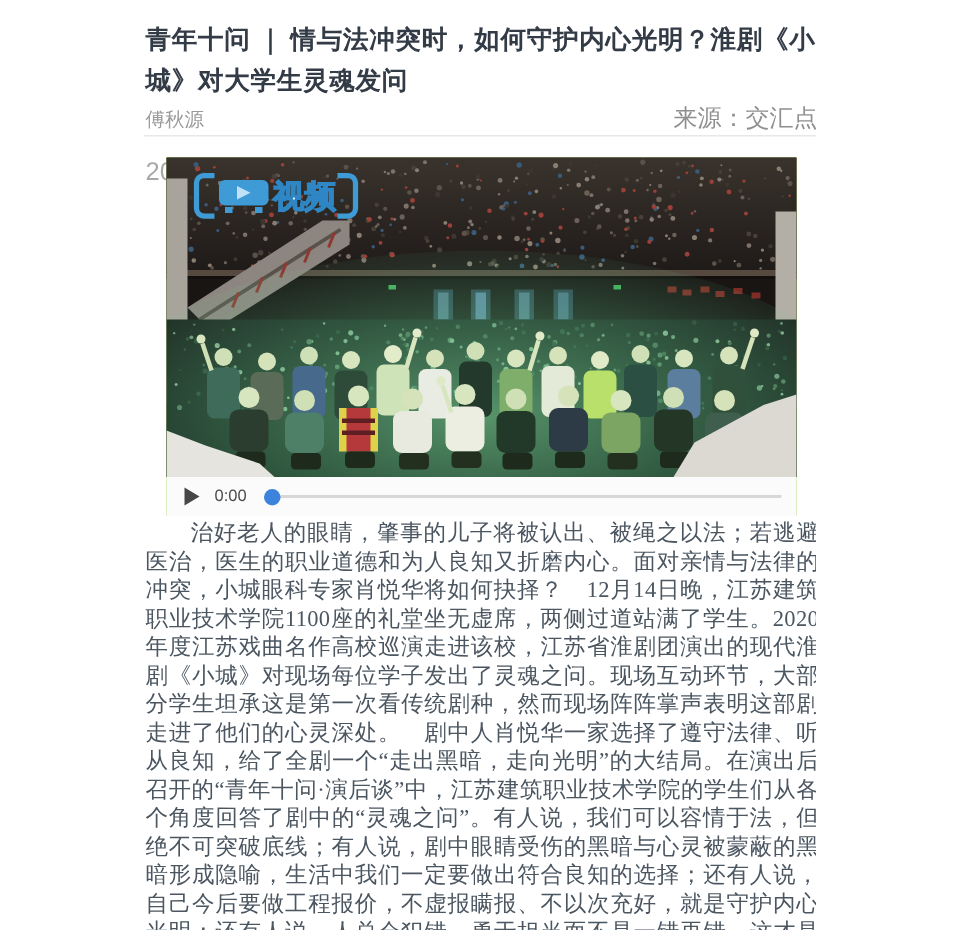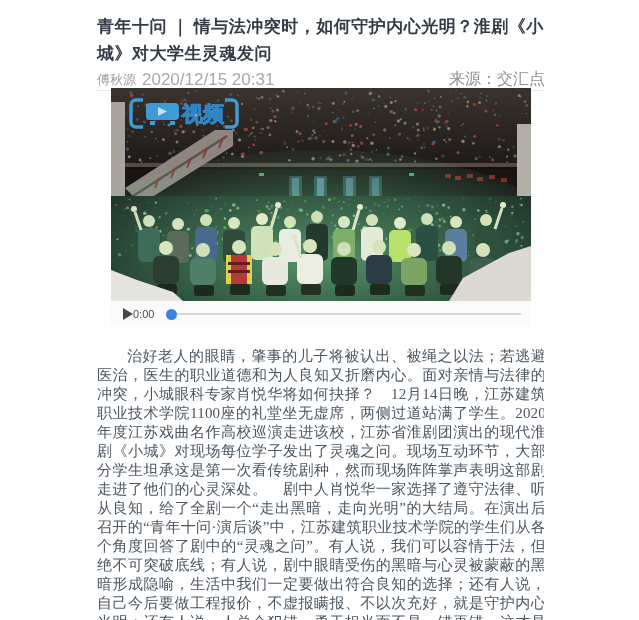--- a/index.html
+++ b/index.html
@@ -13,40 +13,40 @@
   .article-title {
     position:absolute; top:13px; left:1px; width:448px;
     font-size:17px; font-weight:bold; line-height:27px; color:#333b46;
     letter-spacing:0.5px;
   }
   .byline-row {
     position:absolute; top:69px; left:1px; width:448px; height:18px;
     display:flex; justify-content:space-between; align-items:baseline;
     font-family:"Liberation Sans","DejaVu Sans",sans-serif;
   }
-  .byline-left { display:flex; align-items:center; gap:6px; }
+  .byline-left { display:flex; align-items:flex-start; gap:16px;flex-direction:column; }
   .author-name { font-size:13px; color:#9b9b9b; }
   .publish-time { font-size:17px; color:#a8a8a8; }
   .source-label { font-size:16px; color:#8f8f8f; }
   .divider { position:absolute; top:90px; left:0; width:450px; height:1px; background:#e8e8e8; }
 
   .video-player {
-    position:absolute; top:88px; left:15px; width:420px; height:239px;
+    position:absolute; top:105px; left:15px; width:420px; height:239px;
     background:#84cc16;
   }
   .video-frame { display:block; width:420px; height:213px; background:#26211f; }
   .video-controls {
     height:26px; display:flex; align-items:center; padding:0 8px;
     background:#fbfbfb; font-family:"Liberation Sans","DejaVu Sans",sans-serif;
   }
   .play-btn {
     width:0; height:0; border-top:6px solid transparent; border-bottom:6px solid transparent;
     border-left:10px solid #474747; margin-left:4px; cursor:pointer;
   }
-  .time-label { font-size:11px; color:#4d4d4d; }
+  .time-label { font-size:11px; color:#4d4d4d; margin-left:10px; }
   .progress-wrap { flex:1; position:relative; height:12px; margin-left:12px; margin-right:2px; }
   .progress-track { position:absolute; left:4px; right:0; top:5px; height:2px; background:#d8d8d8; }
   .scrub-dot {
     position:absolute; left:0; top:1px; width:11px; height:11px; border-radius:50%;
     background:#3c83dc; cursor:pointer;
   }
 
   .article-body {
     position:absolute; top:347px; left:1px; width:449px;
     font-size:15px; line-height:19px; color:#4b5661;

